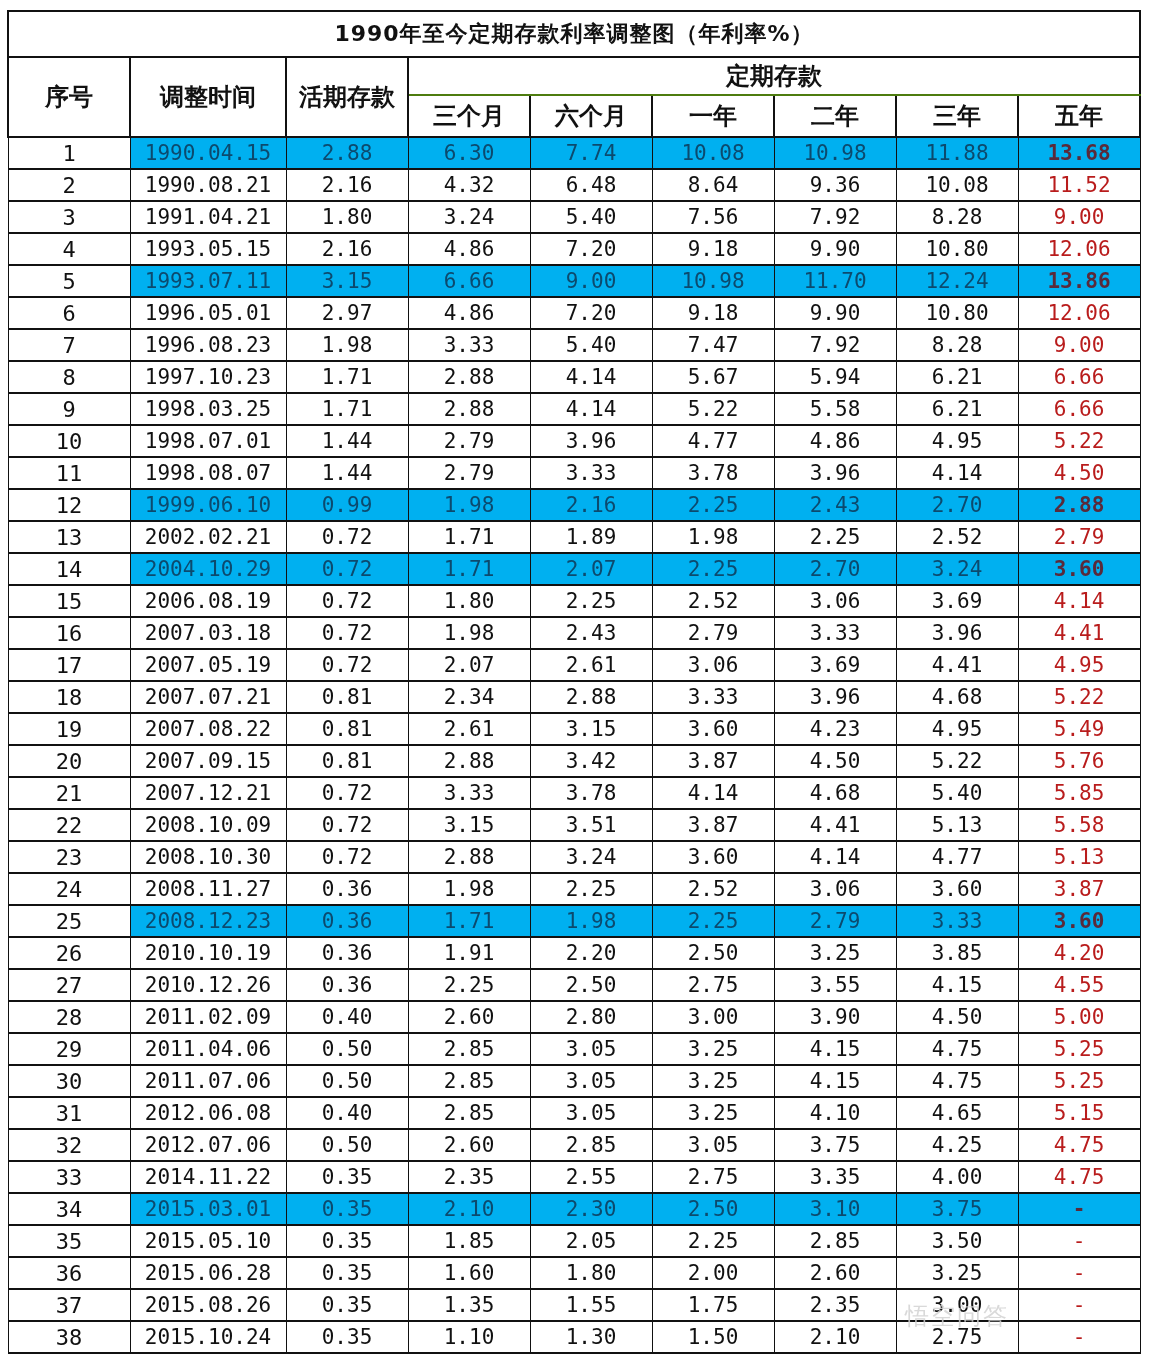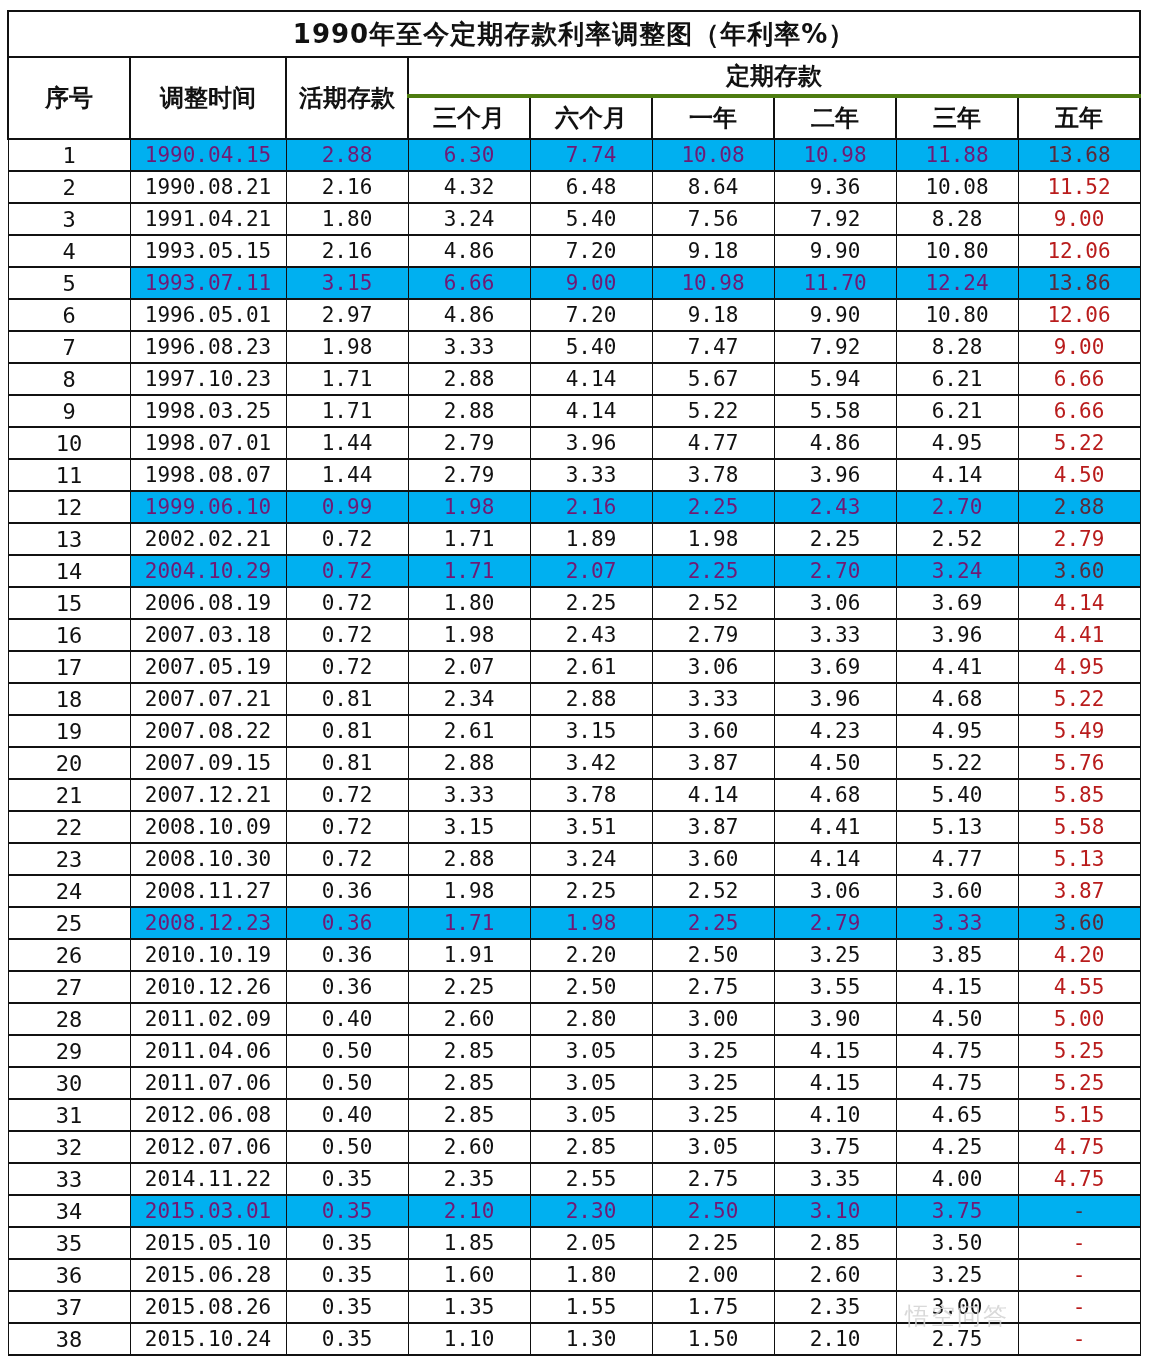--- a/index.html
+++ b/index.html
@@ -1,29 +1,29 @@
 <!DOCTYPE html>
 <html><head>
 <meta charset="utf-8">
 <style>
   html, body { margin: 0; padding: 0; background: #ffffff; }
   body { width: 1150px; height: 1358px; overflow: hidden; position: relative; font-family: "DejaVu Sans Mono", "Liberation Mono", monospace; }
   .sheet { position: absolute; left: 7px; top: 10px; width: 1132px; }
   table { border-collapse: collapse; width: 1132px; table-layout: fixed; }
   td, th { border: 2px solid #111; text-align: center; padding: 0; color: #111; }
-  .title-cell { height: 44px; font-family: "DejaVu Sans", "Liberation Sans", sans-serif; font-weight: bold; font-size: 26px; letter-spacing: 1px; border-top: 2px solid #111; }
+  .title-cell { height: 44px; font-family: "DejaVu Sans", "Liberation Sans", sans-serif; font-weight: bold; font-size: 22px; letter-spacing: 1px; border-top: 2px solid #111; }
   .hdr { font-family: "DejaVu Sans", "Liberation Sans", sans-serif; font-weight: bold; font-size: 24px; }
   .hdr-tall { height: 78px; border-radius: 32px; }
   .hdr-group { height: 36px; }
   .hdr-sub { height: 40px; }
   tbody td { height: 30px; font-size: 21px; border-top: 2.5px solid #111; border-bottom: 2.5px solid #111; border-left: 1.5px solid #111; border-right: 1.5px solid #111; }
   tbody td.seq { font-size: 22px; text-align: center; }
   td.five { color: #b91c1c; }
-  tr.hl td.hlc { background: #00b0f0; color: #701a75; }
-  tr.hl td.five.hlc { color: #5a2a3a; }
+  tr.hl td.hlc { background: #00b0f0; color: #0c4a6e; }
+  tr.hl td.five.hlc { color: #5a2a3a; font-weight: bold; }
   .watermark { position: absolute; left: 905px; top: 1300px; width: 220px; height: 50px; color: rgba(210,210,210,0.85); font-family: "DejaVu Sans", sans-serif; font-size: 24px; pointer-events: none; letter-spacing: 2px; }
 </style>
 </head>
 <body>
 
 <div class="sheet">
   <table>
     <colgroup>
       <col style="width:122px">
       <col style="width:156px">
@@ -36,21 +36,21 @@
       <col style="width:122px">
     </colgroup>
     <thead>
       <tr>
         <th colspan="9" class="title-cell">1990年至今定期存款利率调整图（年利率%）</th>
       </tr>
       <tr>
         <th rowspan="2" class="hdr hdr-tall">序号</th>
         <th rowspan="2" class="hdr hdr-tall">调整时间</th>
         <th rowspan="2" class="hdr hdr-tall">活期存款</th>
-        <th colspan="6" class="hdr hdr-group" style="border-bottom:4px solid #4d7c0f">定期存款</th>
+        <th colspan="6" class="hdr hdr-group" style="border-bottom:2px solid #4d7c0f">定期存款</th>
       </tr>
       <tr>
         <th class="hdr hdr-sub">三个月</th>
         <th class="hdr hdr-sub">六个月</th>
         <th class="hdr hdr-sub">一年</th>
         <th class="hdr hdr-sub">二年</th>
         <th class="hdr hdr-sub">三年</th>
         <th class="hdr hdr-sub">五年</th>
       </tr>
     </thead>

